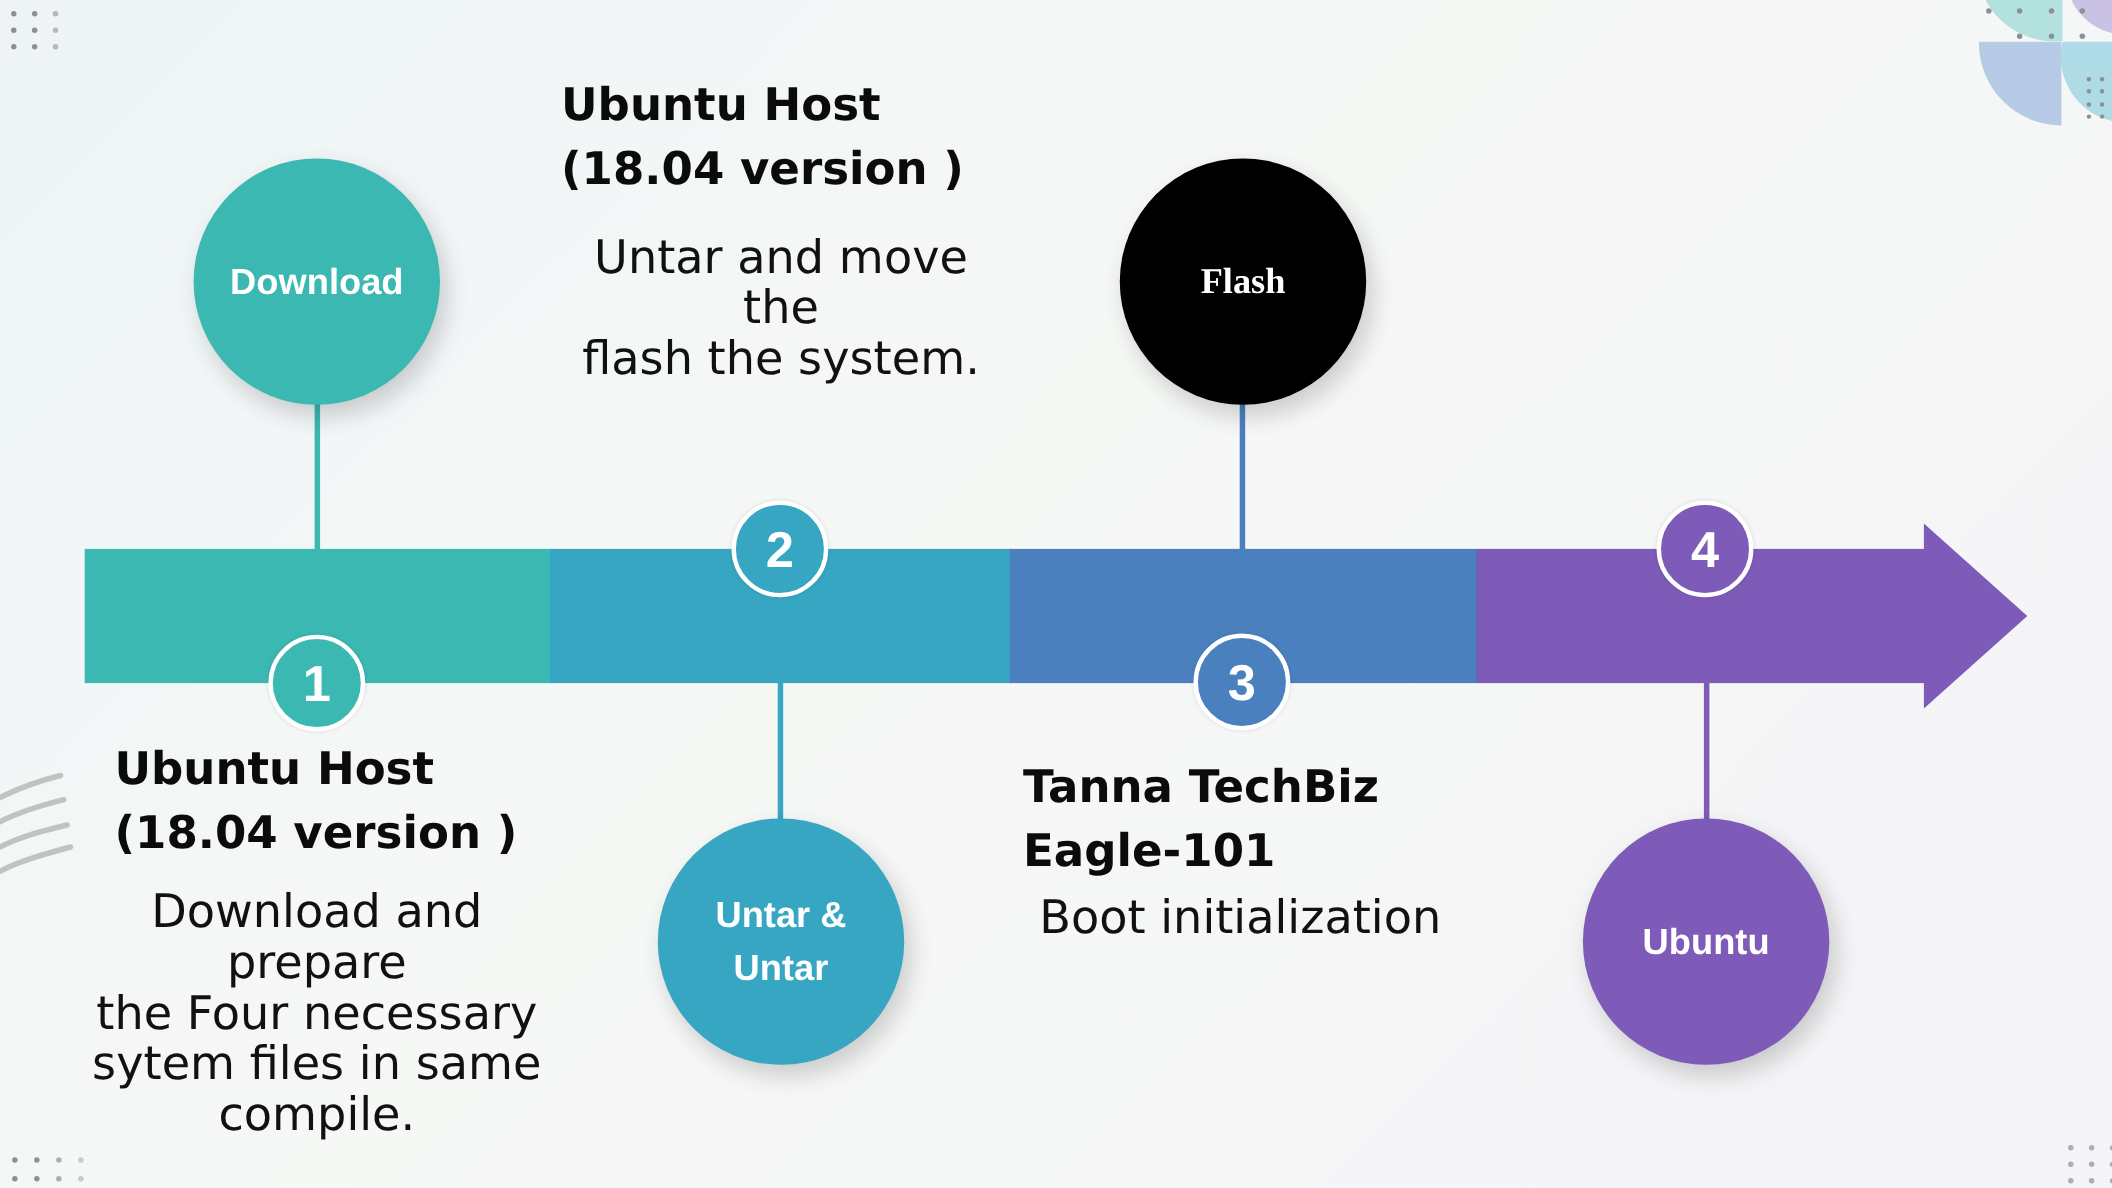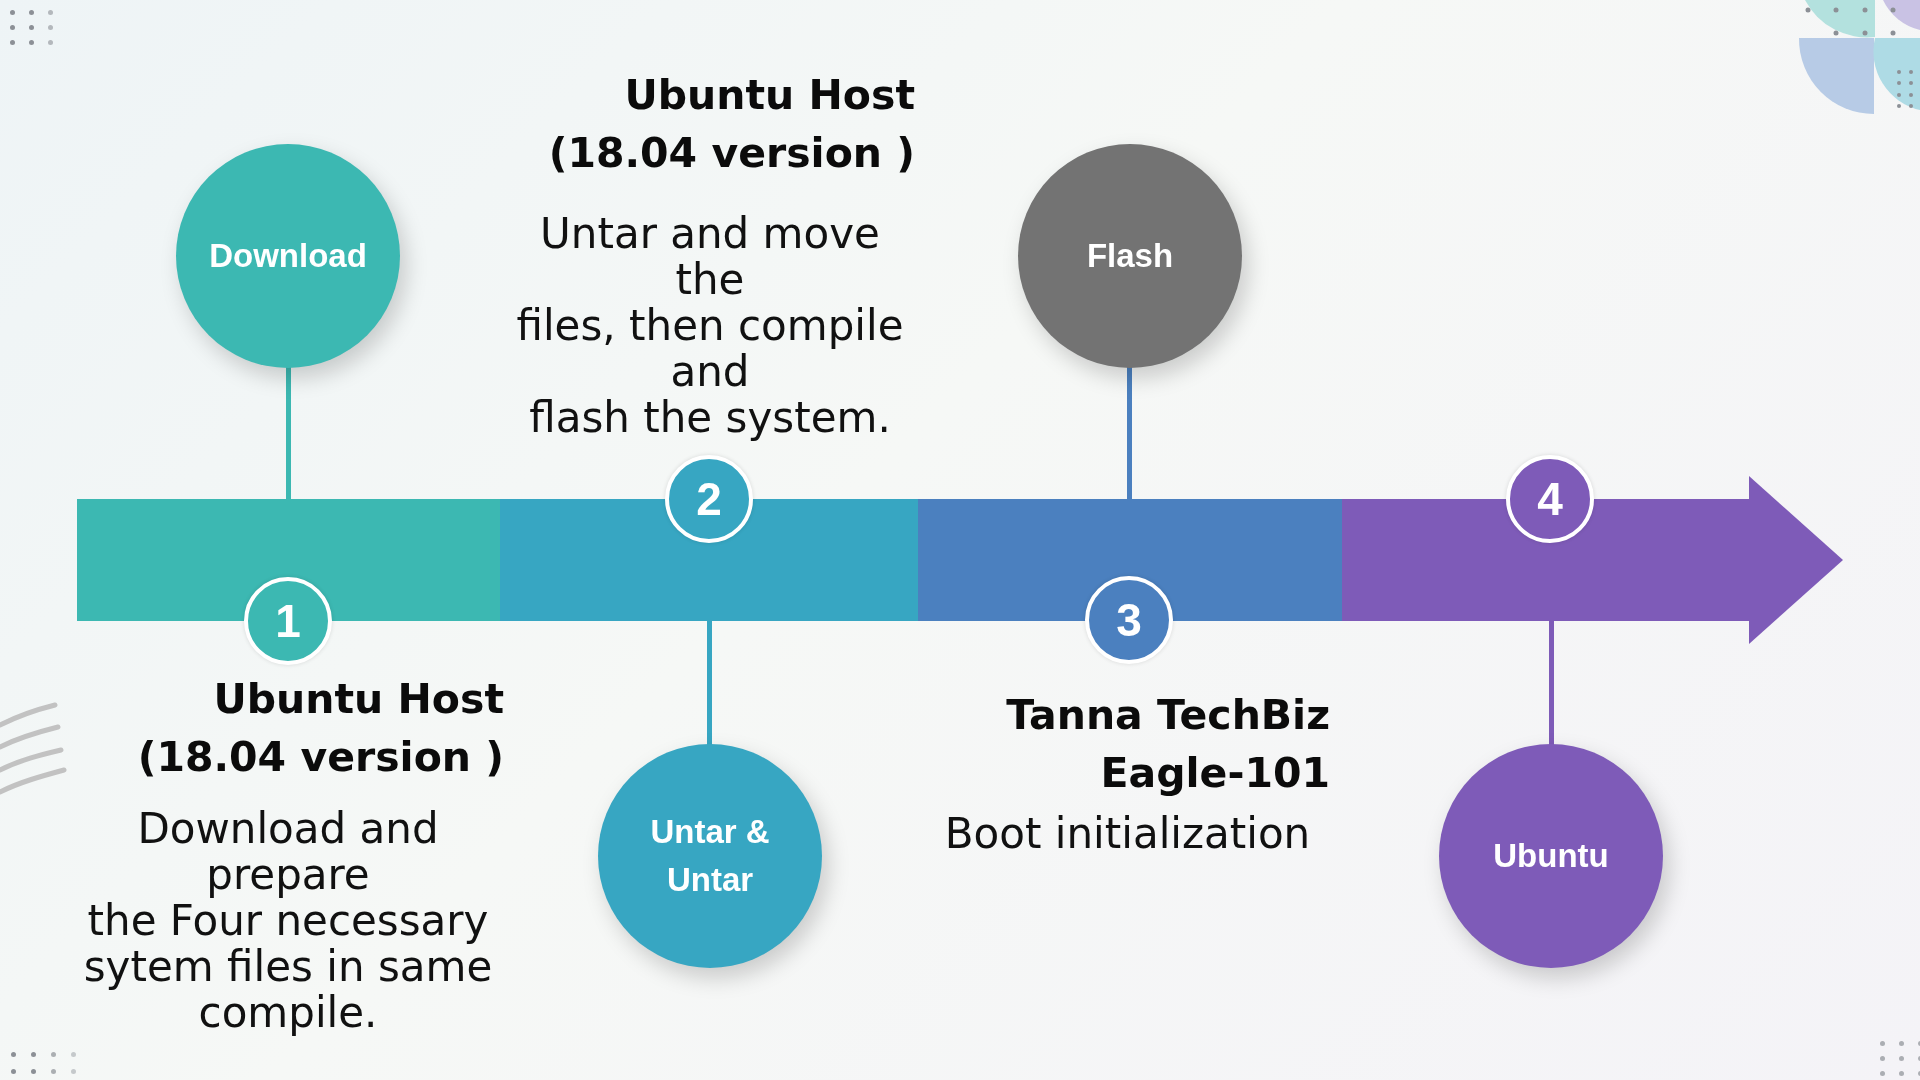--- a/index.html
+++ b/index.html
@@ -25,21 +25,21 @@
   }
   .badge {
     position:absolute; width:88px; height:88px; border-radius:50%;
     border:4px solid #ffffff; box-sizing:border-box;
     display:flex; align-items:center; justify-content:center;
     color:#fff; font-weight:bold; font-size:46px;
     font-family: "Liberation Sans", "DejaVu Sans", sans-serif;
     box-shadow: 0 0 4px rgba(0,0,0,0.12);
   }
   .title {
-    position:absolute; text-align:right; font-weight:bold; color:#0b0b0b;
+    position:absolute; text-align:left; font-weight:bold; color:#0b0b0b;
     font-size:41px; line-height:58px;
     font-family: "DejaVu Sans", sans-serif;
   }
   .desc {
     position:absolute; text-align:center; color:#111;
     font-size:42px; line-height:46px;
     font-family: "DejaVu Sans", sans-serif;
   }
   .waves { position:absolute; left:0; top:690px; }
   .corner-deco { position:absolute; right:0; top:0; width:160px; height:115px; }
@@ -140,32 +140,31 @@
   <div>sytem files in same</div>
   <div>compile.</div>
 </div>
 
 <div class="title" style="left:510px; width:405px; top:66px;">
   <div>Ubuntu Host</div>
   <div>(18.04 version )</div>
 </div>
 <div class="desc" style="left:500px; width:420px; top:211px;">
   <div>Untar and move the</div>
-  <div>files, then compile and</div>
   <div>flash the system.</div>
 </div>
 <div class="badge" style="left:665px; top:455px; background:#37A6C2;">
   <span>2</span>
 </div>
 <div class="big-circle" style="left:598px; top:744px; background:#37A6C2; flex-direction:column;">
   <span>Untar &amp;</span>
   <span>Untar</span>
 </div>
 
-<div class="big-circle" style="left:1018px; top:144px; background:#737373;">
+<div class="big-circle" style="left:1018px; top:144px; background:#000000;font-family:Liberation Serif, serif;">
   <span>Flash</span>
 </div>
 <div class="badge" style="left:1085px; top:576px; background:#4B80BF;">
   <span>3</span>
 </div>
 <div class="title" style="left:930px; width:400px; top:686px;">
   <div>Tanna TechBiz</div>
   <div>Eagle-101</div>
 </div>
 <div class="desc" style="left:930px; width:395px; top:811px;">

